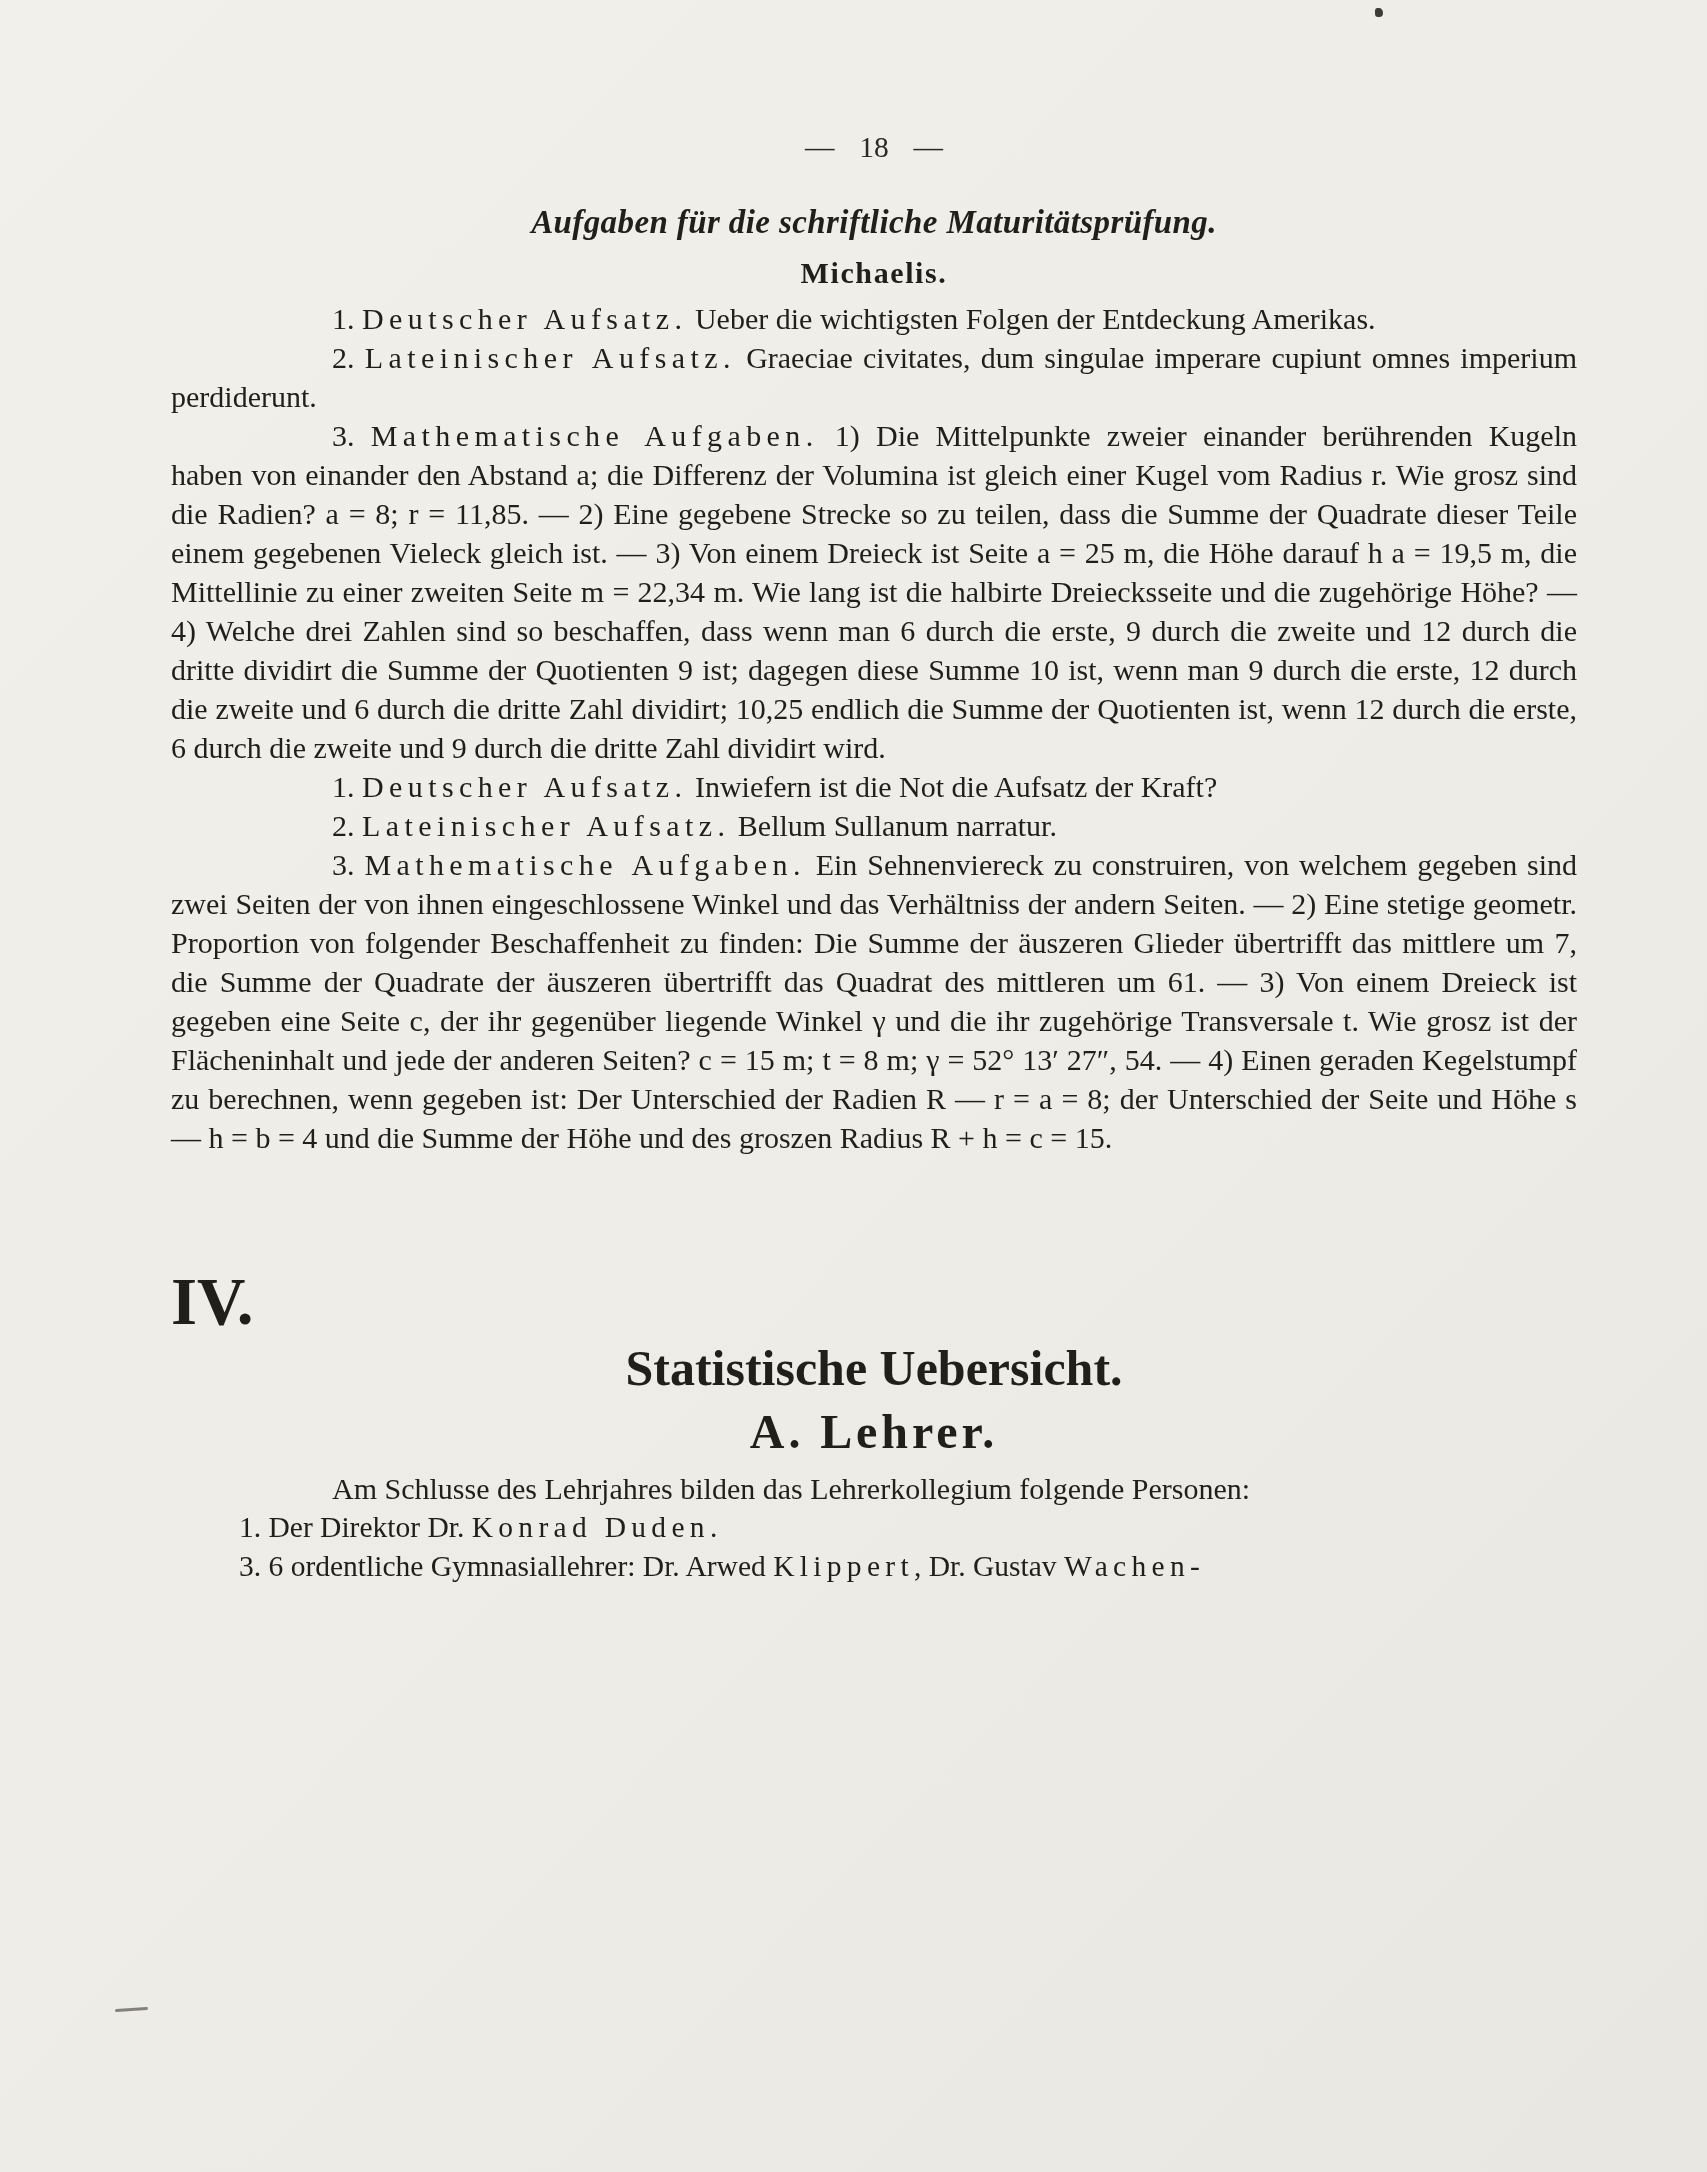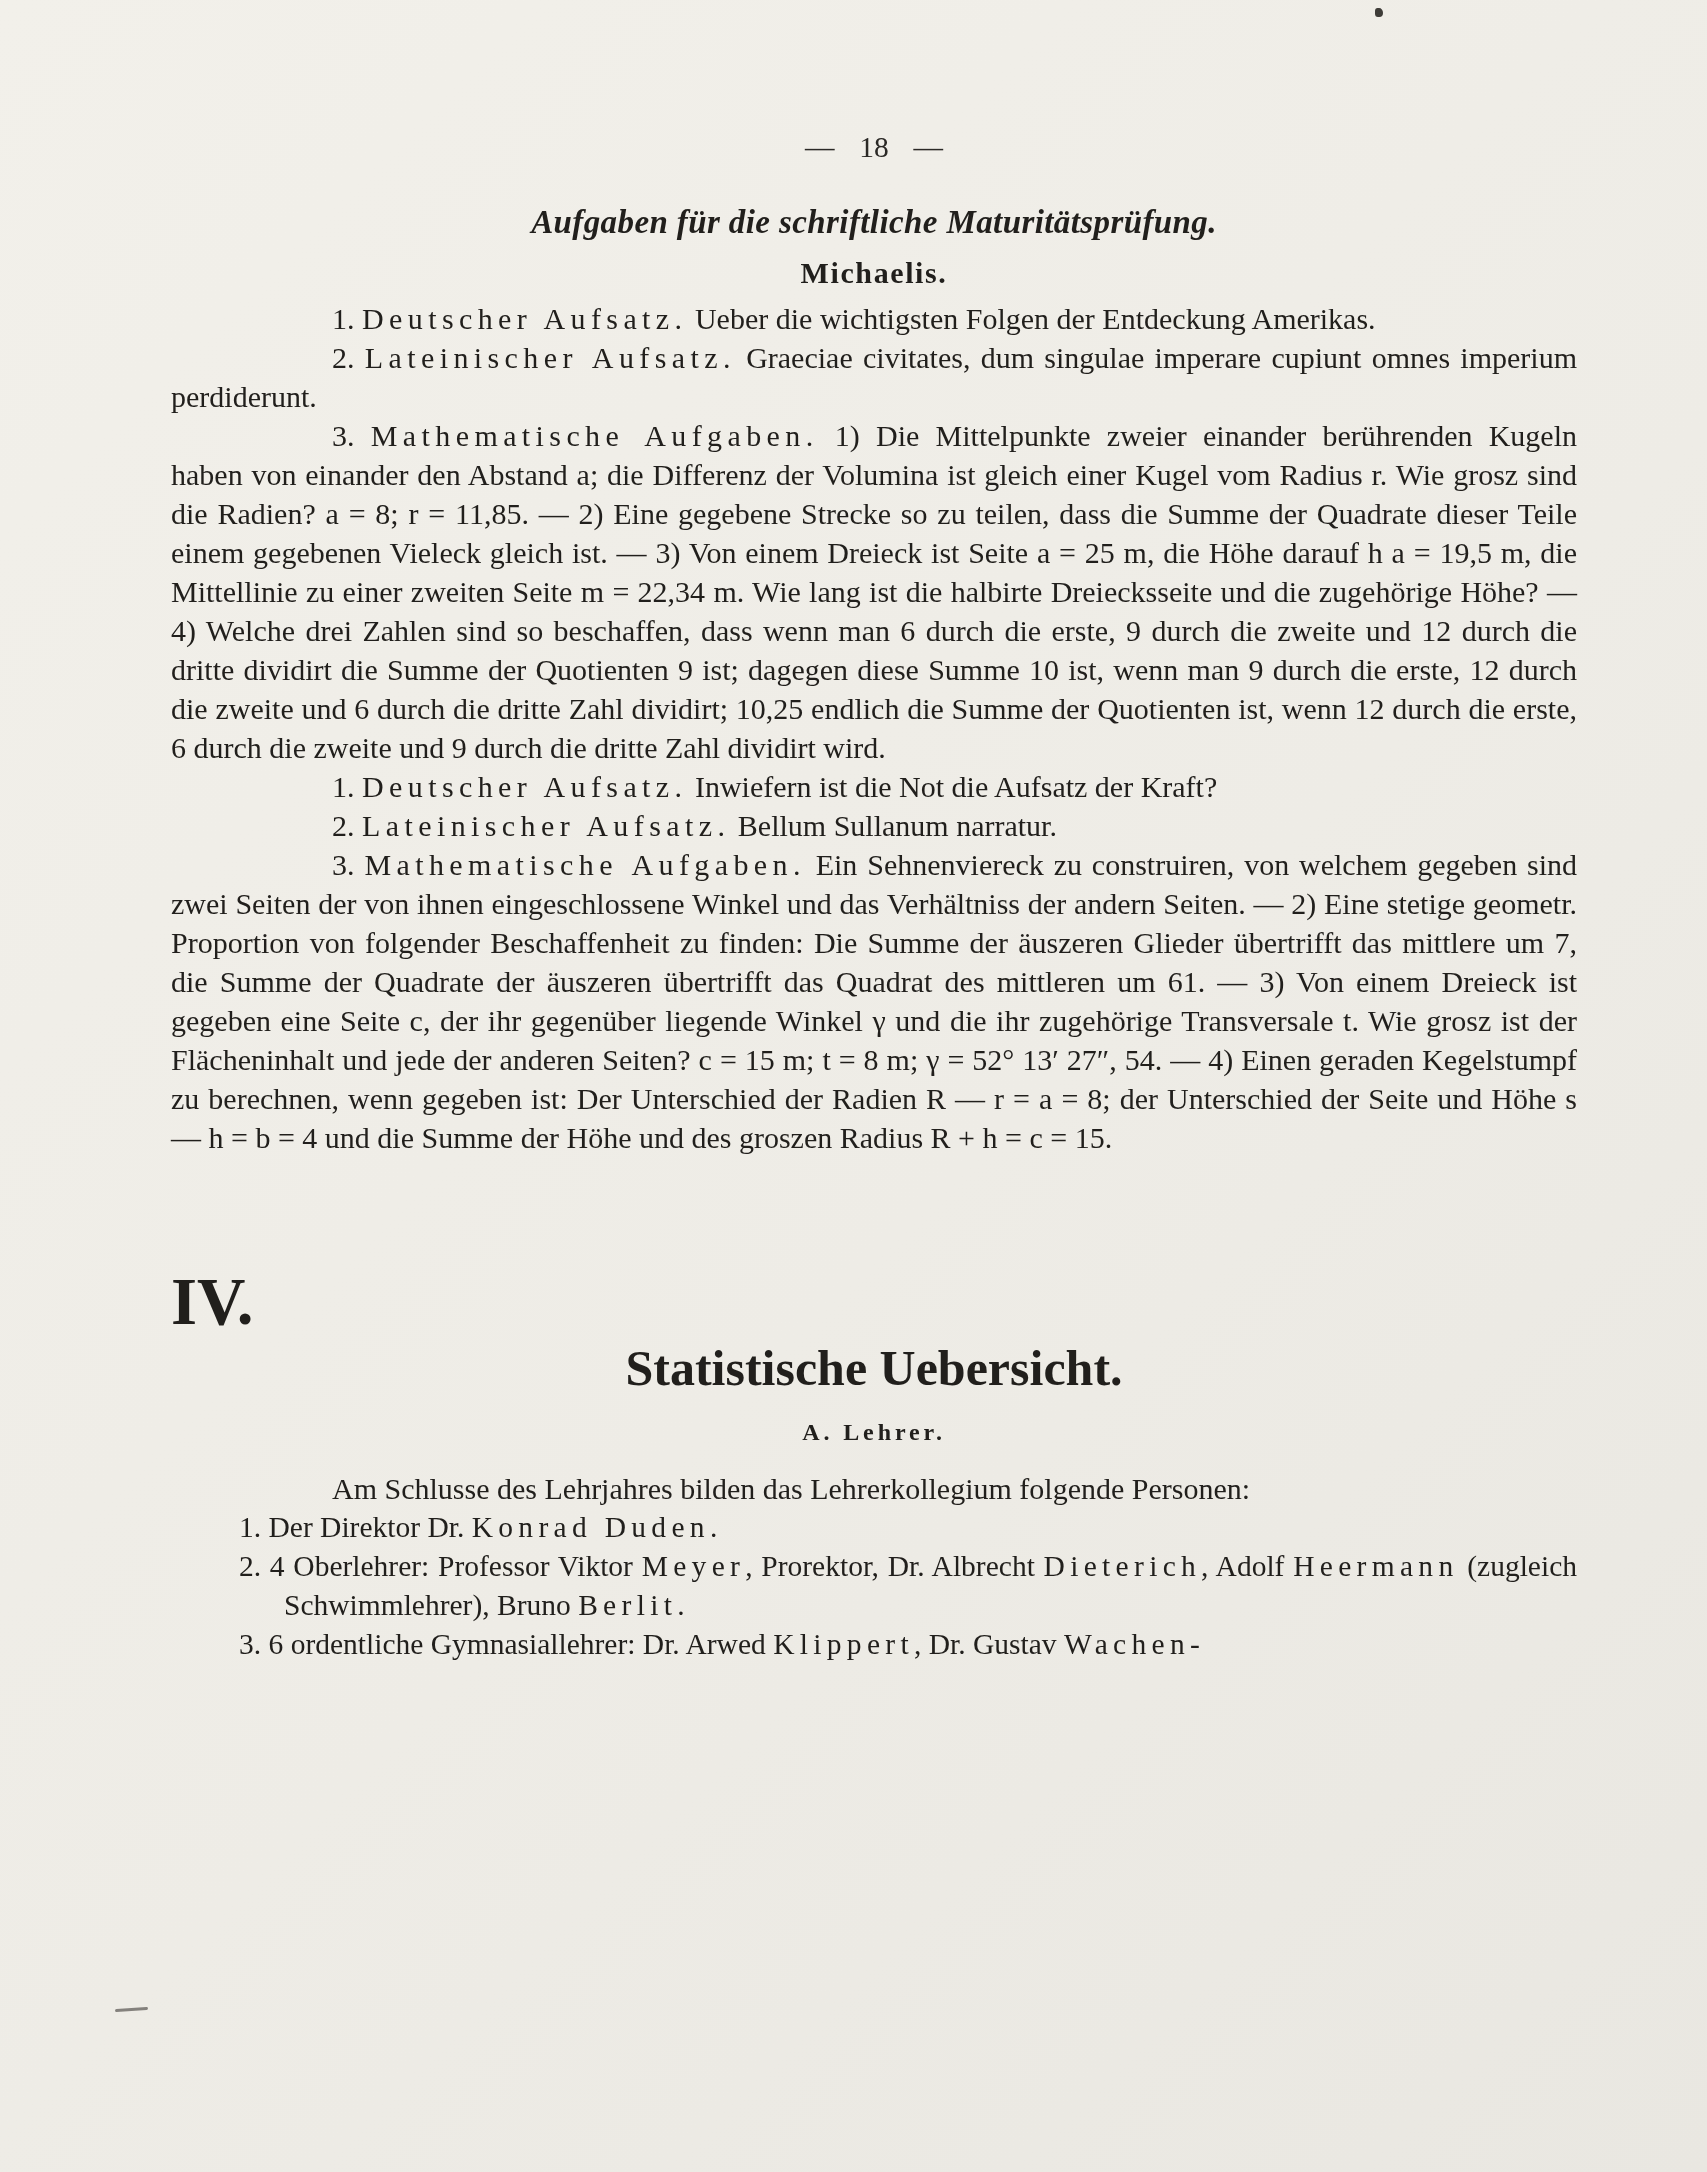--- a/index.html
+++ b/index.html
@@ -70,21 +70,21 @@
   .chapter-title {
     margin: 7.8px 0 0 0;
     text-align: center;
     font-size: 50px;
     line-height: 48px;
     font-weight: bold;
   }
   .section-heading {
     margin: 20px 0 0 0;
     text-align: center;
-    font-size: 24px;
+    font-size: 48px;
     line-height: 40px;
     font-weight: bold;
     letter-spacing: 3.9px;
   }
 
   .para.intro { margin-top: 17px; }
 
   .teacher {
     margin: 0;
     font-size: 29.5px;
@@ -137,21 +137,20 @@
     <p class="para"><span>3. </span><span class="sperr">Mathematische Aufgaben.</span><span> Ein Sehnenviereck zu construiren, von welchem gegeben sind zwei Seiten der von ihnen eingeschlossene Winkel und das Verhältniss der andern Seiten. — 2) Eine stetige geometr. Proportion von folgender Beschaffenheit zu finden: Die Summe der äuszeren Glieder übertrifft das mittlere um 7, die Summe der Quadrate der äuszeren übertrifft das Quadrat des mittleren um 61. — 3) Von einem Dreieck ist gegeben eine Seite c, der ihr gegenüber liegende Winkel γ und die ihr zugehörige Transversale t. Wie grosz ist der Flächeninhalt und jede der anderen Seiten? c = 15 m; t = 8 m; γ = 52° 13′ 27″, 54. — 4) Einen geraden Kegelstumpf zu berechnen, wenn gegeben ist: Der Unterschied der Radien R — r = a = 8; der Unterschied der Seite und Höhe s — h = b = 4 und die Summe der Höhe und des groszen Radius R + h = c = 15.</span></p>
 
     <div class="chapter-numeral">IV.</div>
     <div class="chapter-title">Statistische Uebersicht.</div>
     <div class="section-heading">A. Lehrer.</div>
 
     <p class="para intro">Am Schlusse des Lehrjahres bilden das Lehrerkollegium folgende Personen:</p>
 
     <div class="teacher-list">
       <p class="teacher"><span>1. Der Direktor Dr. </span><span class="sperr">Konrad Duden</span><span>.</span></p>
-      <p class="teacher"><span>2. 4 Oberlehrer: Professor Viktor </span><span class="sperr">Meyer</span><span>, Prorektor, Dr. Albrecht </span><span class="sperr">Dieterich</span><span>, Adolf </span><span class="sperr">Heermann</span><span> (zugleich Schwimmlehrer), Bruno </span><span class="sperr">Berlit</span><span>.</span></p>
       <p class="teacher"><span>3. 6 ordentliche Gymnasiallehrer: Dr. Arwed </span><span class="sperr">Klippert</span><span>, Dr. Gustav </span><span class="sperr">Wachen-</span></p>
     </div>
 
   </div>
 
   <div class="stray-mark"></div>
   <div class="speck"></div>
 </div>
 
 

